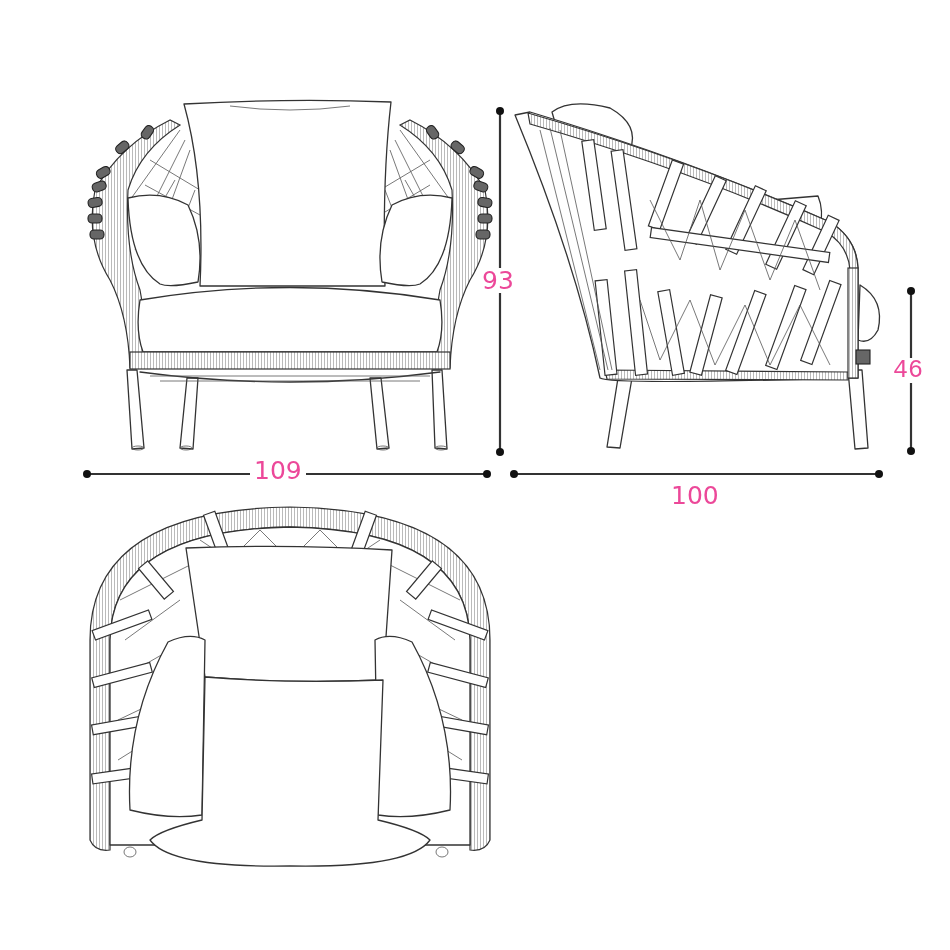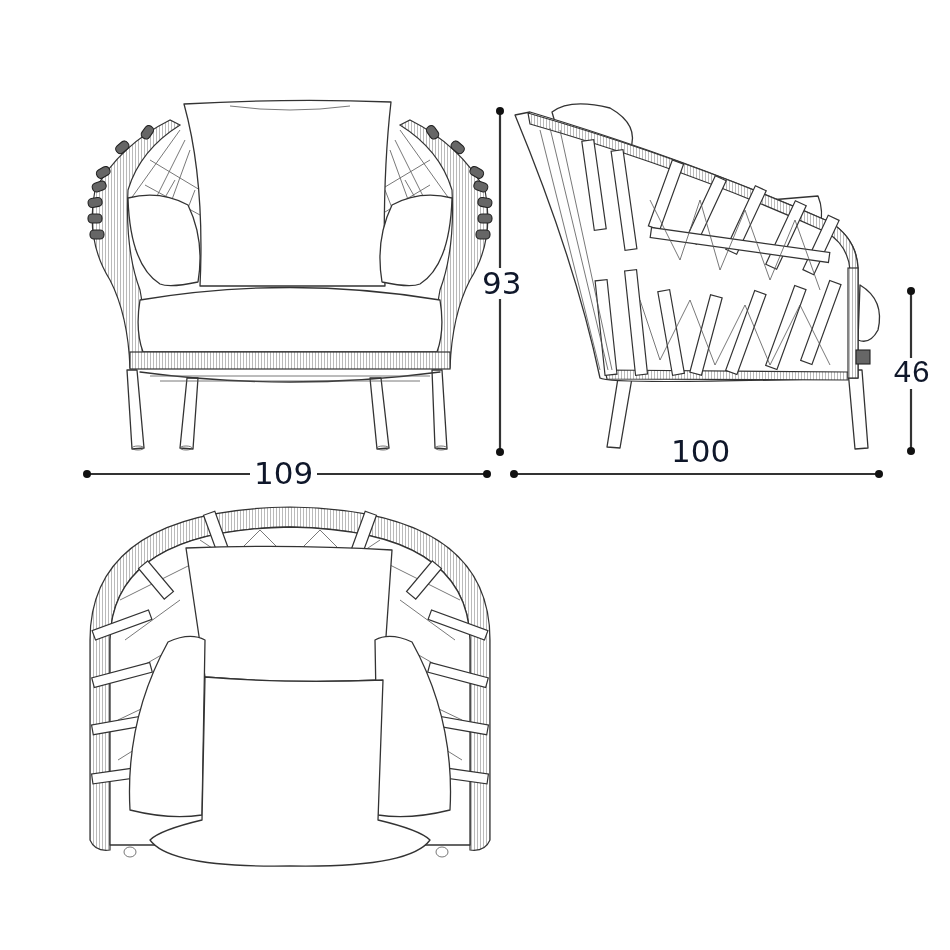--- a/index.html
+++ b/index.html
@@ -6,21 +6,21 @@
   body { width: 950px; height: 950px; position: relative; overflow: hidden; font-family: "DejaVu Sans", sans-serif; }
   svg.canvas { position: absolute; left: 0; top: 0; width: 950px; height: 950px; }
   .ln { fill: none; stroke: #333; stroke-width: 1.3; stroke-linejoin: round; stroke-linecap: round; }
   .ln-thin { fill: none; stroke: #555; stroke-width: 0.8; }
   .fill-w { fill: #fff; stroke: #333; stroke-width: 1.3; stroke-linejoin: round; }
   .rope { fill: #fff; stroke: #333; stroke-width: 1.2; }
   .rope-dark { fill: #666; stroke: #222; stroke-width: 1.1; }
   .hatch { fill: url(#hatch); stroke: #333; stroke-width: 1.2; }
   .dim-line { stroke: #333; stroke-width: 2.2; }
   .dim-dot { fill: #111; }
-  .dim-label { position: absolute; font-family: "DejaVu Sans", sans-serif; font-size: 31px; color: #0f172a; background: #fff; line-height: 1; padding: 0 4px; }
+  .dim-label { position: absolute; font-family: "DejaVu Sans", sans-serif; font-size: 25px; color: #ec4899; background: #fff; line-height: 1; padding: 0 4px; }
 </style>
 </head>
 <body>
 
 <svg class="canvas" viewBox="0 0 950 950" xmlns="http://www.w3.org/2000/svg">
   <defs>
     <pattern id="hatch" width="3" height="3" patternUnits="userSpaceOnUse">
       <rect width="3" height="3" fill="#fff"></rect>
       <line x1="0" y1="0" x2="0" y2="3" stroke="#666" stroke-width="0.9"></line>
     </pattern>
@@ -173,15 +173,15 @@
     <circle class="dim-dot" cx="500" cy="452" r="4"></circle>
   </g>
   <g>
     <line class="dim-line" x1="911" y1="291" x2="911" y2="451"></line>
     <circle class="dim-dot" cx="911" cy="291" r="4"></circle>
     <circle class="dim-dot" cx="911" cy="451" r="4"></circle>
   </g>
 </svg>
 
 <span class="dim-label" style="left:250px; top:458px;text-align:right;">109</span>
-<span class="dim-label" style="left:667px; top:436px;">100</span>
+<span class="dim-label" style="left:667px; top:483px;">100</span>
 <span class="dim-label" style="left:478px; top:268px;">93</span>
 <span class="dim-label" style="left:889px; top:358px;font-family:Liberation Mono, monospace;">46</span>
 
 </body></html>

